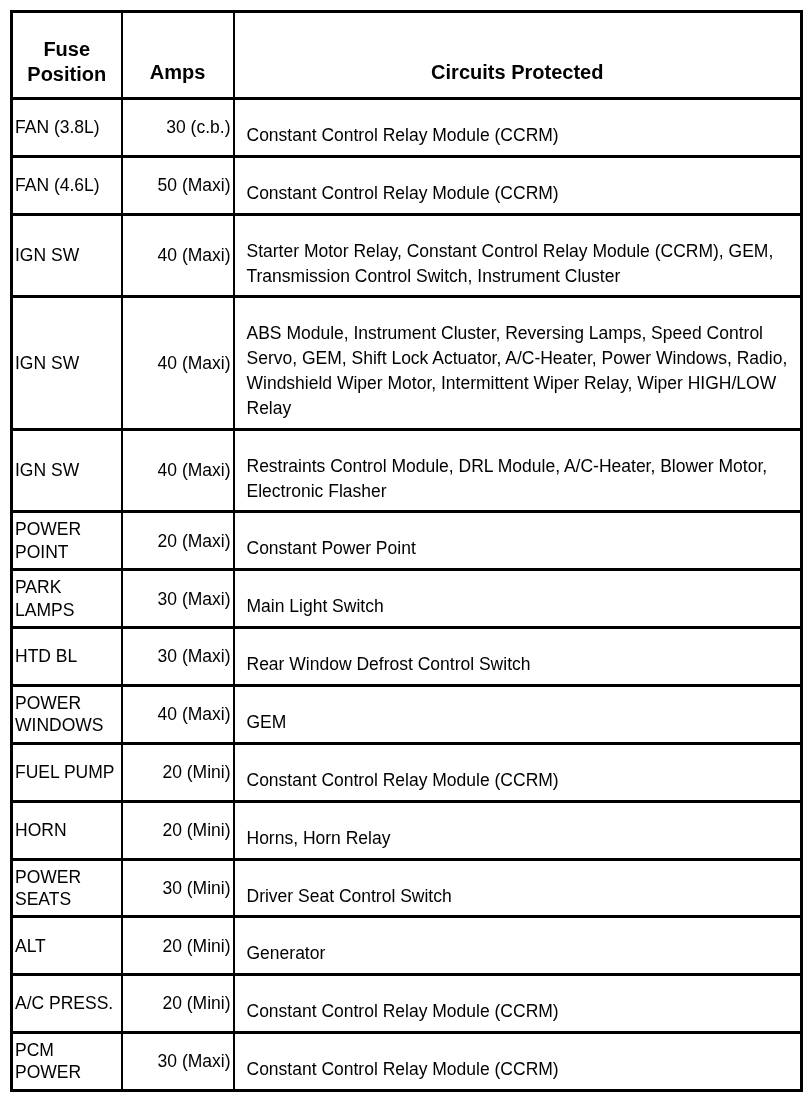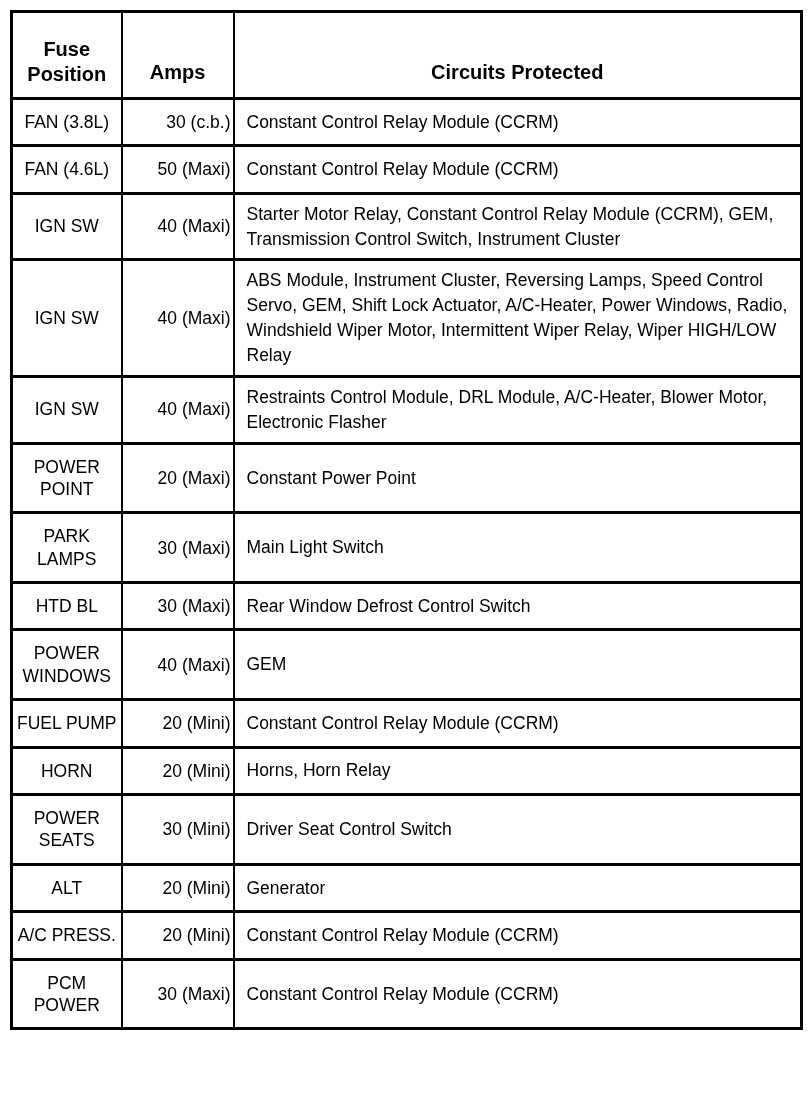--- a/index.html
+++ b/index.html
@@ -38,36 +38,35 @@
     height: 68px;
     vertical-align: bottom;
     font-weight: bold;
     font-size: 20px;
     line-height: 1.25;
     text-align: center;
     padding: 4px 4px 12px 4px;
   }
   thead th.h-fuse { padding-bottom: 10px; }
   td.c-fuse {
-    text-align: center;
     font-size: 17.5px;
     line-height: 1.28;
-    padding: 11px 2px;
+    padding: 3px 2px;
   }
   td.c-amps {
     text-align: right;
     font-size: 17.5px;
     line-height: 1.28;
     padding: 7px 2px;
   }
   td.c-circ {
     text-align: left;
     font-size: 17.5px;
     line-height: 1.42;
-    padding: 7px 10px 7px 12px;
+    padding: 23px 10px 7px 12px;
   }
 </style>
 </head>
 <body>
 
 <div class="page">
   <table class="fuse-table">
     <colgroup>
       <col class="col-fuse">
       <col class="col-amps">

